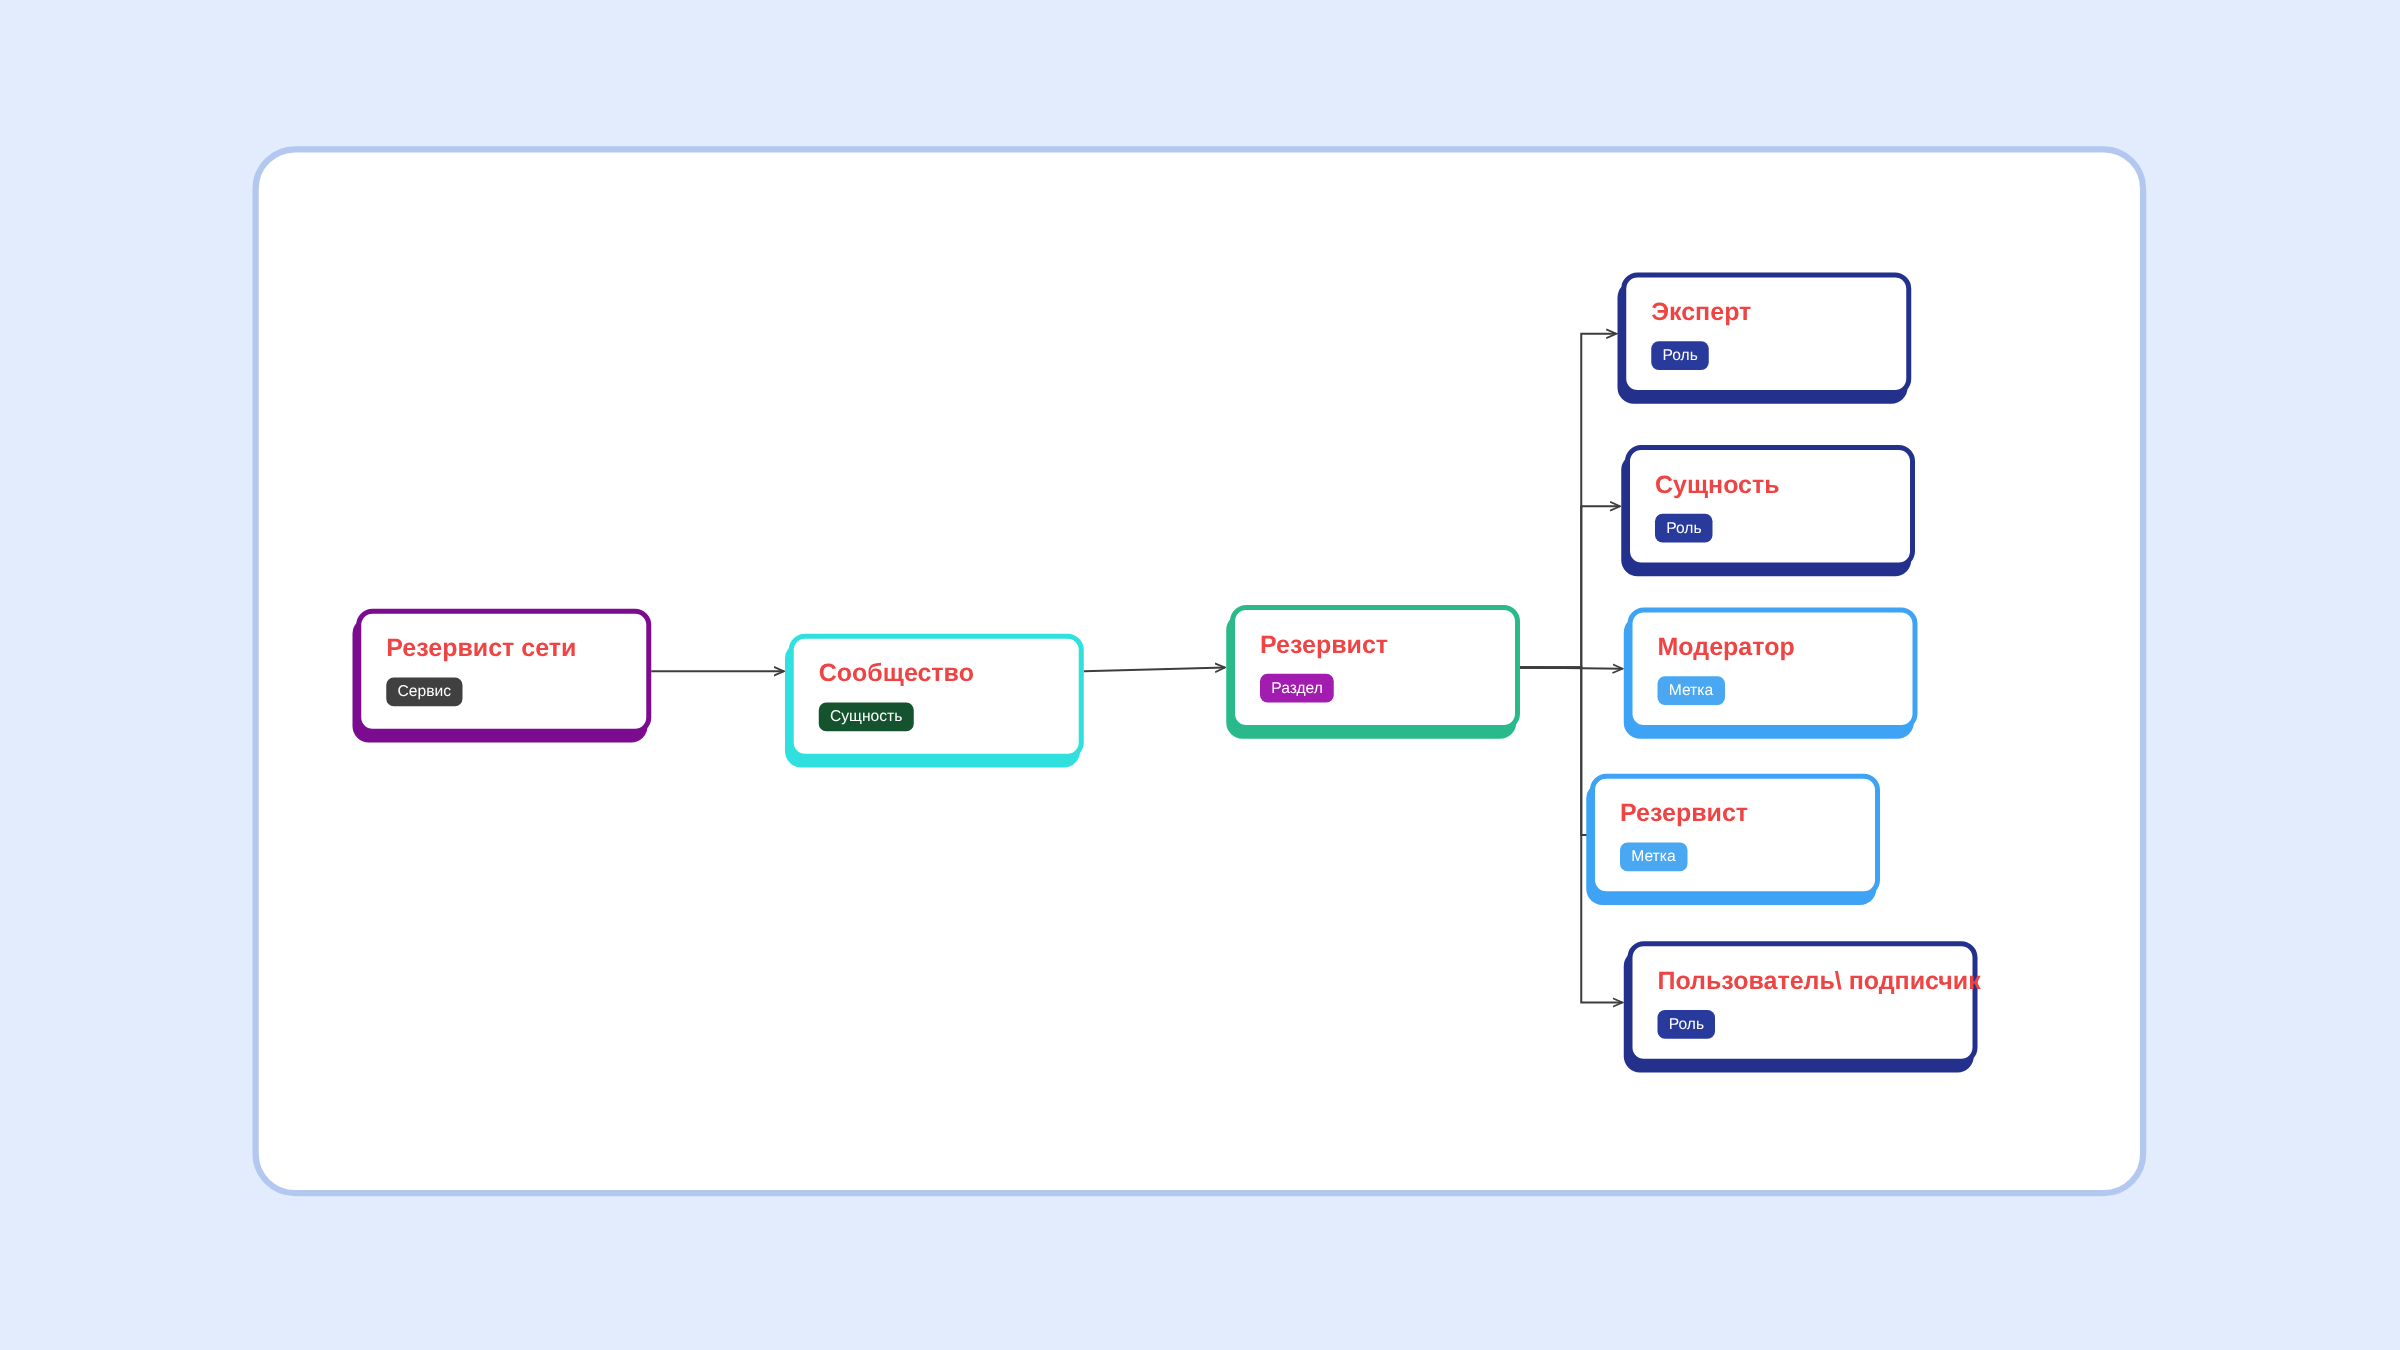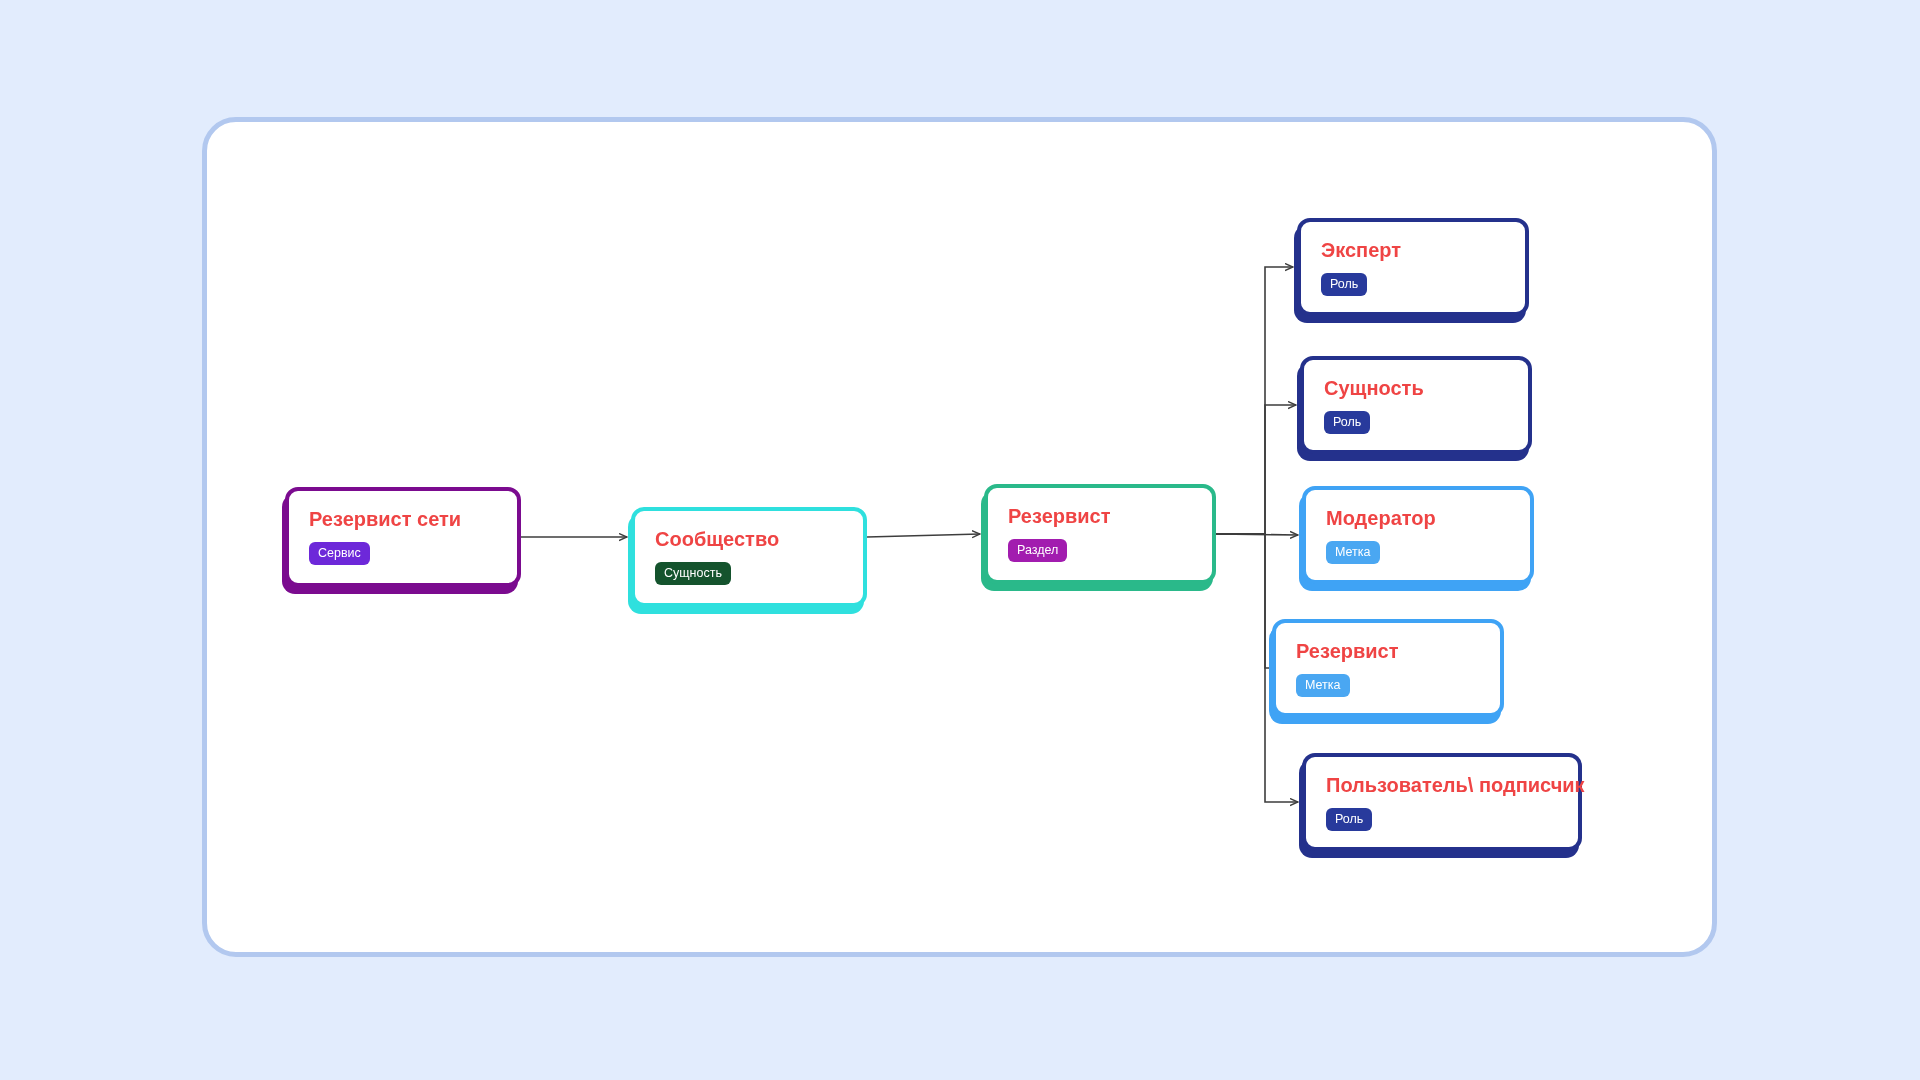--- a/index.html
+++ b/index.html
@@ -91,21 +91,21 @@
         <path d="M867,537 L980,534" marker-end="url(#arrow)"></path>
         <path d="M1216,534 L1265,534 L1265,267 L1293,267" marker-end="url(#arrow)"></path>
         <path d="M1216,534 L1265,534 L1265,405 L1296,405" marker-end="url(#arrow)"></path>
         <path d="M1216,534 L1298,535" marker-end="url(#arrow)"></path>
         <path d="M1216,534 L1265,534 L1265,668 L1298,668" marker-end="url(#arrow)"></path>
         <path d="M1216,534 L1265,534 L1265,802 L1298,802" marker-end="url(#arrow)"></path>
       </g>
   </svg>
 
   <div id="nodes">
-      <div class="node" style="left: 285px; top: 487px; width: 236px; height: 100px; border-color: rgb(123, 11, 143); box-shadow: rgb(123, 11, 143) -3px 7px 0px 0px;"><div class="title">Резервист сети</div><span class="badge" style="background: #6d28d9;">Сервис</span></div>
+      <div class="node" style="left: 285px; top: 487px; width: 236px; height: 100px; border-color: rgb(123, 11, 143); box-shadow: rgb(123, 11, 143) -3px 7px 0px 0px;"><div class="title">Резервист сети</div><span class="badge" style="background: #404040;">Сервис</span></div>
       <div class="node" style="left: 631px; top: 487px; width: 236px; height: 100px; border-color: rgb(47, 224, 222); box-shadow: rgb(47, 224, 222) -3px 7px 0px 0px; margin-top: 20px;"><div class="title">Сообщество</div><span class="badge" style="background: #14532d;">Сущность</span></div>
       <div class="node" style="left: 984px; top: 484px; width: 232px; height: 100px; border-color: rgb(42, 185, 138); box-shadow: rgb(42, 185, 138) -3px 7px 0px 0px;"><div class="title">Резервист</div><span class="badge" style="background: #a21caf;">Раздел</span></div>
       <div class="node" style="left: 1297px; top: 218px; width: 232px; height: 98px; border-color: rgb(36, 49, 140); box-shadow: rgb(36, 49, 140) -3px 7px 0px 0px;"><div class="title">Эксперт</div><span class="badge" style="background: rgb(40, 58, 156);">Роль</span></div>
       <div class="node" style="left: 1300px; top: 356px; width: 232px; height: 98px; border-color: rgb(36, 49, 140); box-shadow: rgb(36, 49, 140) -3px 7px 0px 0px;"><div class="title">Сущность</div><span class="badge" style="background: rgb(40, 58, 156);">Роль</span></div>
       <div class="node" style="left: 1302px; top: 486px; width: 232px; height: 98px; border-color: rgb(63, 163, 245); box-shadow: rgb(63, 163, 245) -3px 7px 0px 0px;"><div class="title">Модератор</div><span class="badge" style="background: rgb(74, 167, 242);">Метка</span></div>
       <div class="node" style="left: 1272px; top: 619px; width: 232px; height: 98px; border-color: rgb(63, 163, 245); box-shadow: rgb(63, 163, 245) -3px 7px 0px 0px;"><div class="title">Резервист</div><span class="badge" style="background: rgb(74, 167, 242);">Метка</span></div>
       <div class="node" style="left: 1302px; top: 753px; width: 280px; height: 98px; border-color: rgb(36, 49, 140); box-shadow: rgb(36, 49, 140) -3px 7px 0px 0px;"><div class="title">Пользователь\ подписчик</div><span class="badge" style="background: rgb(40, 58, 156);">Роль</span></div>
     </div>
 
 </div>

